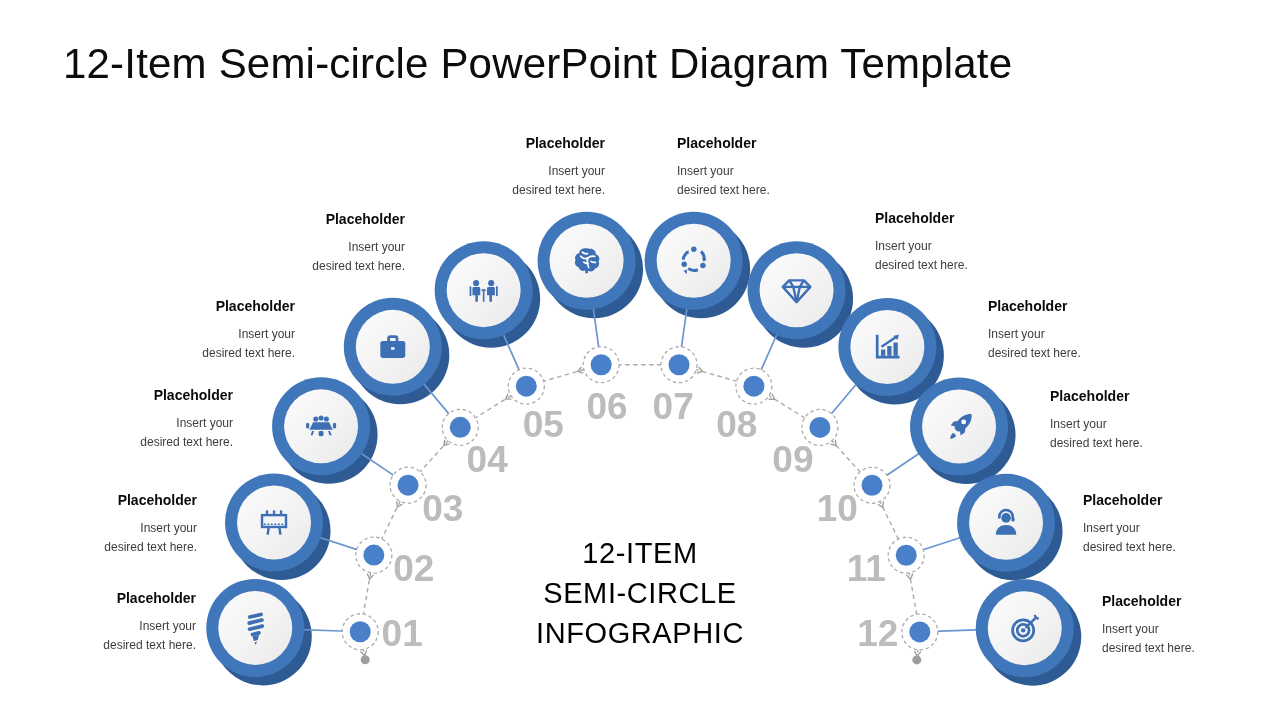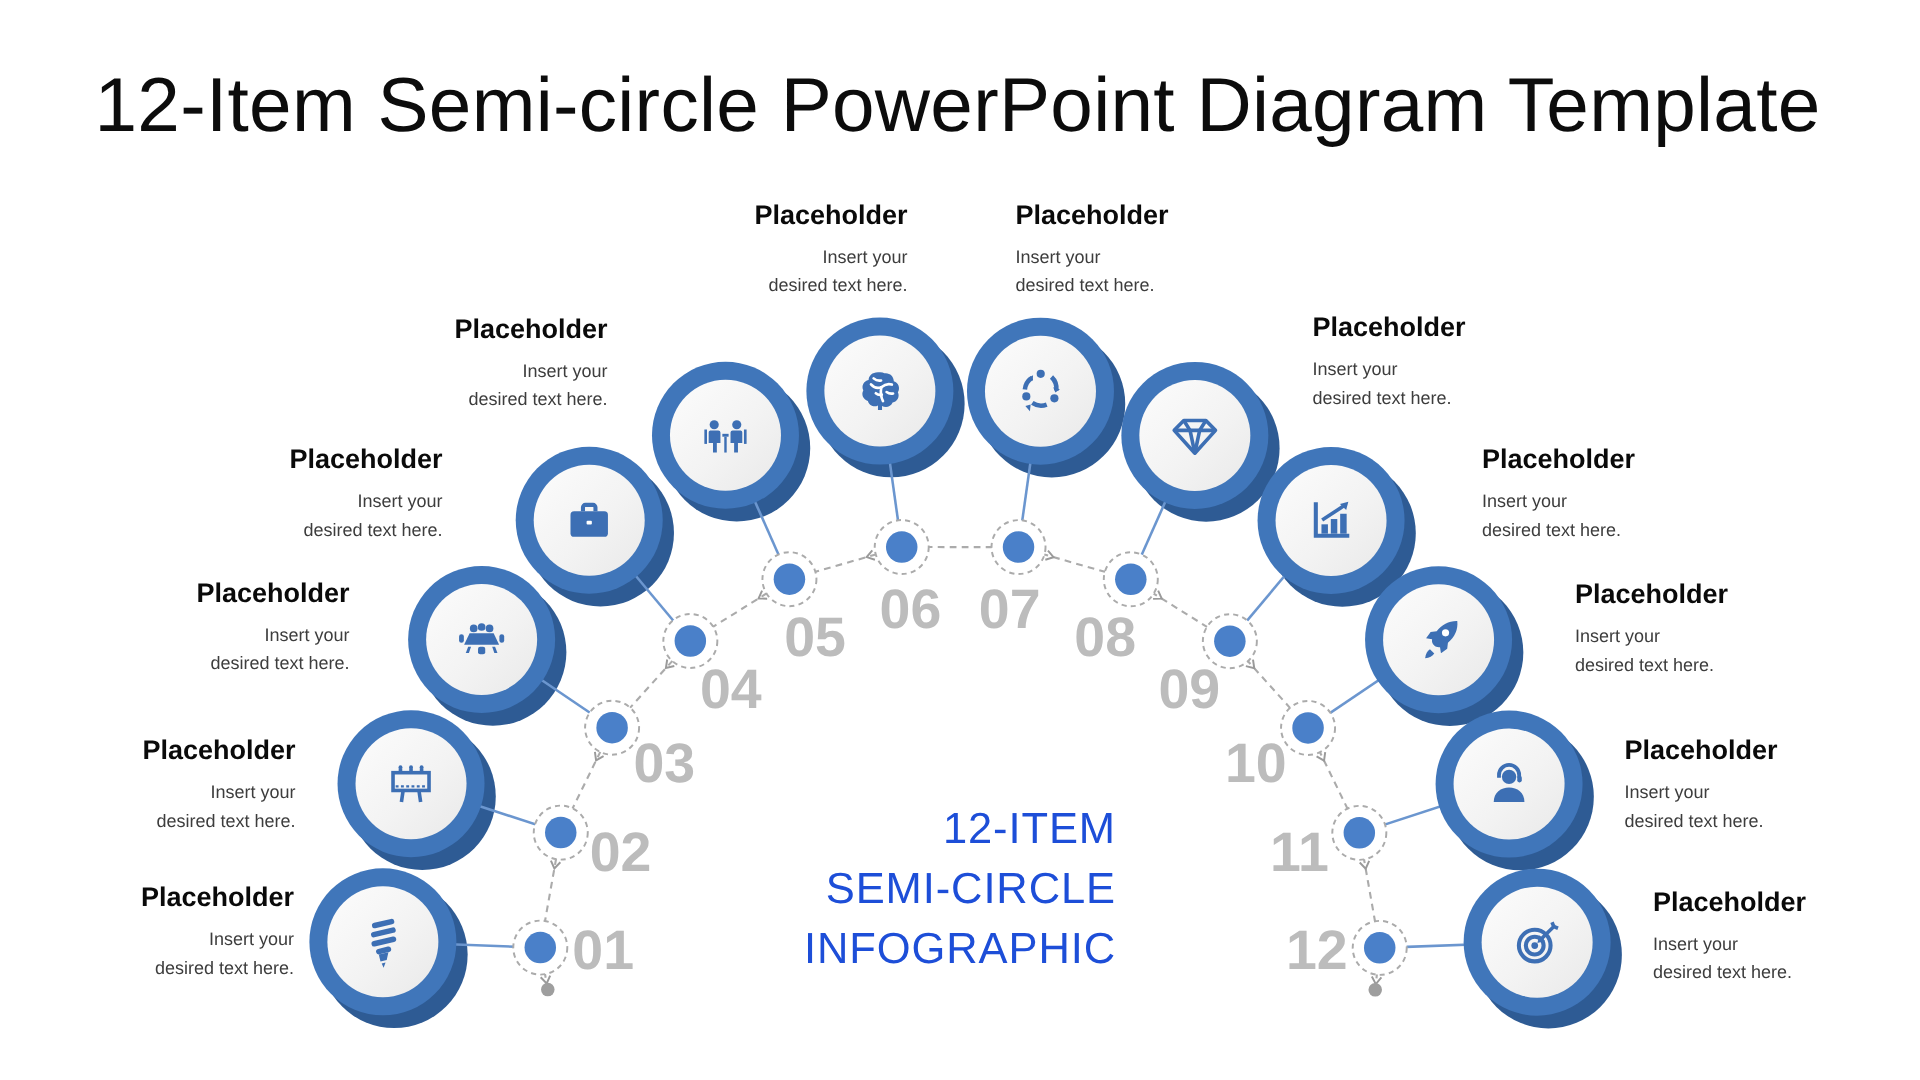--- a/index.html
+++ b/index.html
@@ -3,36 +3,36 @@
 <meta charset="utf-8">
 <style>
   html,body{margin:0;padding:0;}
   body{
     width:1280px;height:720px;background:#ffffff;position:relative;overflow:hidden;
     font-family:"Liberation Sans",sans-serif;
   }
   .slide{position:absolute;inset:0;}
   .slide-title{
     position:absolute;left:63px;top:40px;margin:0;
-    font-size:51px;font-weight:400;color:#0c0c0c;letter-spacing:0.2px;
+    font-size:42px;font-weight:400;color:#0c0c0c;letter-spacing:0.2px;
     white-space:nowrap;
   }
   #diagram{position:absolute;left:0;top:0;}
   #diagram text.num{
     font-family:"Liberation Sans",sans-serif;
     font-weight:700;font-size:37px;
   }
   .center-label{
     position:absolute;left:640px;top:533px;transform:translateX(-50%);
-    text-align:right;font-size:29px;line-height:40px;color:#1d4ed8;
+    text-align:center;font-size:29px;line-height:40px;color:#000000;
     letter-spacing:0.6px;white-space:pre-line;
   }
   .label{position:absolute;}
   .label .label-title{
-    font-size:18px;font-weight:700;color:#0a0a0a;line-height:22px;
+    font-size:14px;font-weight:700;color:#0a0a0a;line-height:22px;
     margin:0 0 8px 0;white-space:nowrap;
   }
   .label .label-body{
     font-size:12px;color:#3d3d3d;line-height:19px;white-space:pre-line;
   }
   .side-L{text-align:right;}
   .side-R{text-align:left;}
 </style>
 </head>
 <body>

